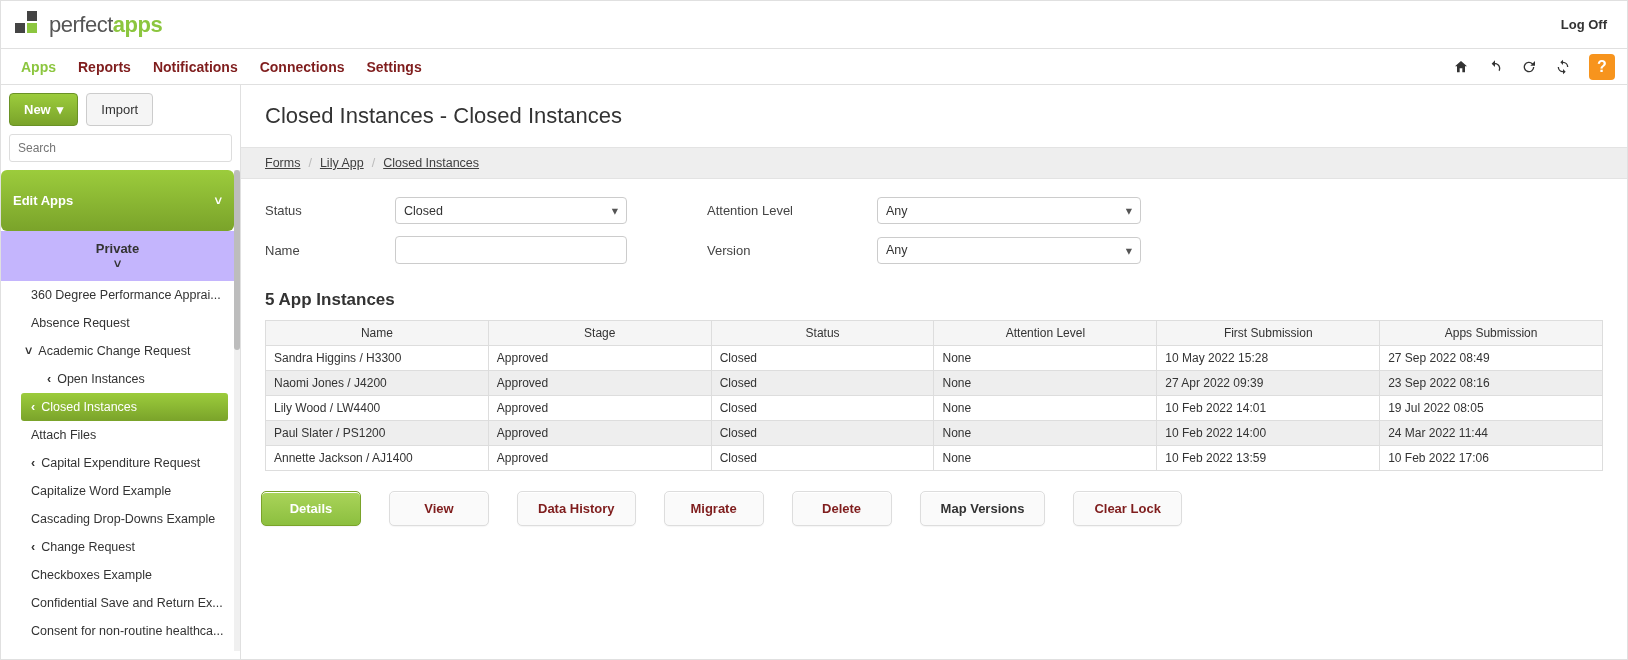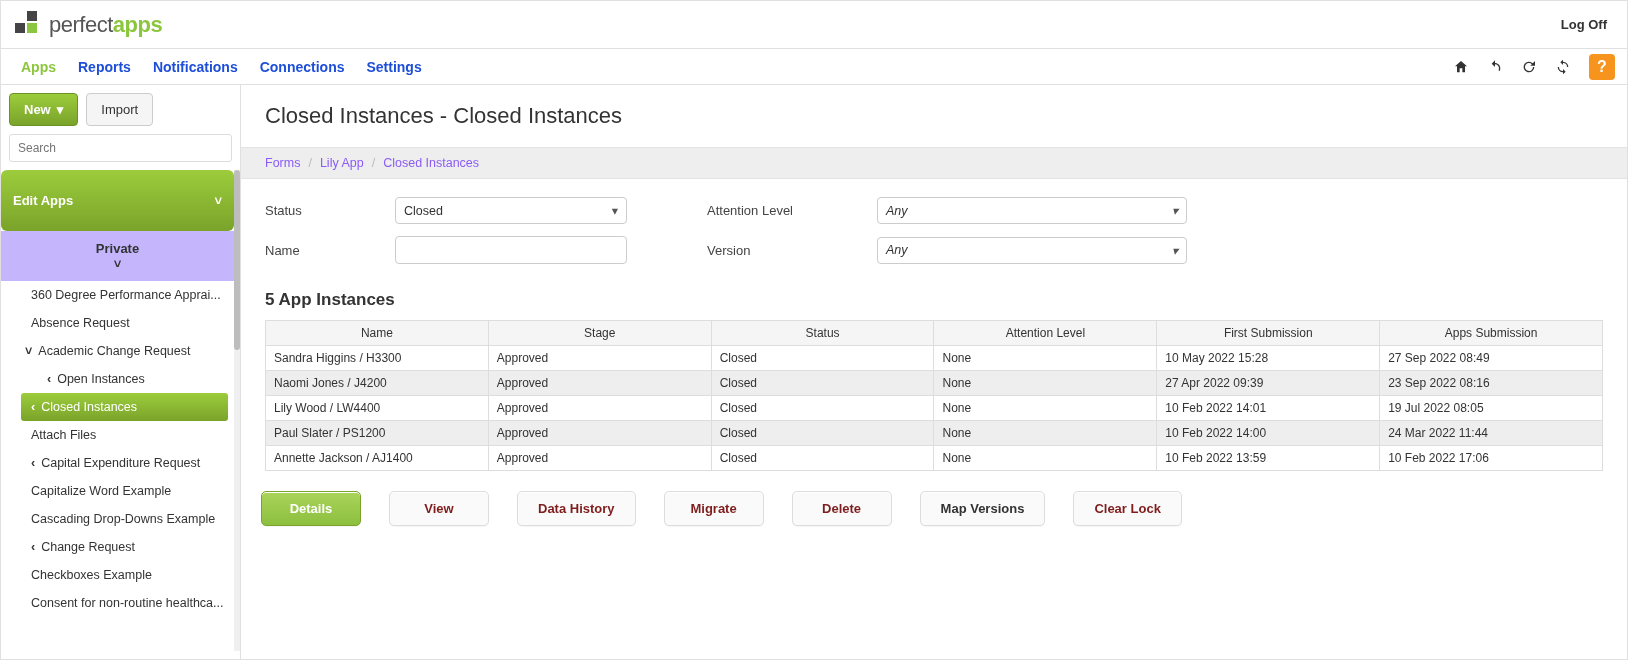--- a/index.html
+++ b/index.html
@@ -31,21 +31,21 @@
   .logoff { font-weight:700; font-size:13px; cursor:pointer;}
 
   
   .navbar {
     display:flex; align-items:center; justify-content:space-between;
     border-bottom:1px solid #e0e0e0;
     padding:0 12px;
     height:36px;
   }
   .nav-tabs { display:flex; gap:22px; padding-left:8px;}
-  .nav-tabs a { font-weight:700; font-size:14px; color:#1d4ed8; cursor:pointer;}
+  .nav-tabs a { font-weight:700; font-size:14px; color:#7f1d1d; cursor:pointer;}
   .nav-tabs a.active { color:#8cc63f;}
   .nav-icons { display:flex; align-items:center; gap:18px;}
   .nav-icons svg { width:16px; height:16px; cursor:pointer; fill:#333;}
   .help-btn {
     width:26px; height:26px; background:#f7941d; color:#fff; border-radius:4px;
     display:flex; align-items:center; justify-content:center; font-weight:700; font-size:16px; cursor:pointer;
   }
 
   
   .main { display:flex; height:calc(100% - 84px);}
@@ -97,29 +97,29 @@
   }
   .scrollbar-thumb { position:absolute; left:0; right:0; top:0; height:180px; background:#bdbdbd; border-radius:3px;}
 
   
   .content { flex:1; overflow:auto;}
   .page-title { font-size:22px; font-weight:500; color:#333; padding:18px 24px;}
   .breadcrumb {
     background:#eee; padding:8px 24px; font-size:12.5px; color:#555;
     display:flex; gap:8px; border-top:1px solid #e3e3e3; border-bottom:1px solid #e3e3e3;
   }
-  .breadcrumb a { color:#8b5cf6; cursor:pointer;}
+  .breadcrumb a { color:#404040; cursor:pointer;text-decoration:underline;}
   .breadcrumb .sep { color:#bbb;}
 
   .filters { padding:18px 24px 4px; }
   .filter-row { display:flex; align-items:center; margin-bottom:12px;}
   .filter-row label { width:130px; font-size:13px; color:#444;}
   .filter-row .field { width:232px; margin-right:80px;}
   .filter-row label.second { width:170px;}
-  .filter-row .field2 { width:310px;font-style:italic;}
+  .filter-row .field2 { width:264px;}
   .sel, .txt {
     width:100%; padding:5px 8px; border:1px solid #ccc; border-radius:4px; font-size:12.5px; background:#fff;
     display:flex; align-items:center; justify-content:space-between; cursor:pointer;
   }
   .sel .caret { color:#555;}
   .txt { cursor:text; min-height:28px;}
 
   .table-title { font-size:17px; font-weight:600; padding:10px 24px 10px;}
   table.data {
     border-collapse:collapse; width:calc(100% - 48px); margin:0 24px;
@@ -246,20 +246,23 @@
             <span>Cascading Drop-Downs Example</span>
           </div>
           <div class="tree-item" style="padding-left:30px;">
             <span class="chev">‹</span>
             <span>Change Request</span>
           </div>
           <div class="tree-item">
             <span>Checkboxes Example</span>
           </div>
           <div class="tree-item">
+            <span>Confidential Save and Return Ex...</span>
+          </div>
+          <div class="tree-item">
             <span>Consent for non-routine healthca...</span>
           </div>
         </div>
         <div class="scrollbar-fake">
           <div class="scrollbar-thumb"></div>
         </div>
       </div>
     </div>
 
     <div class="content">

